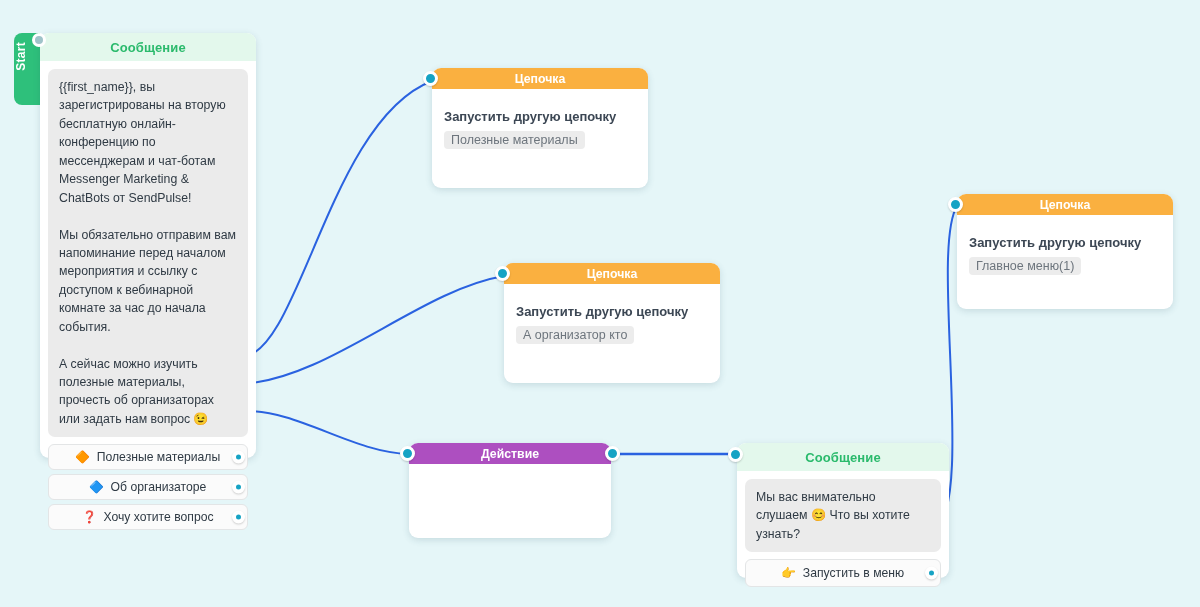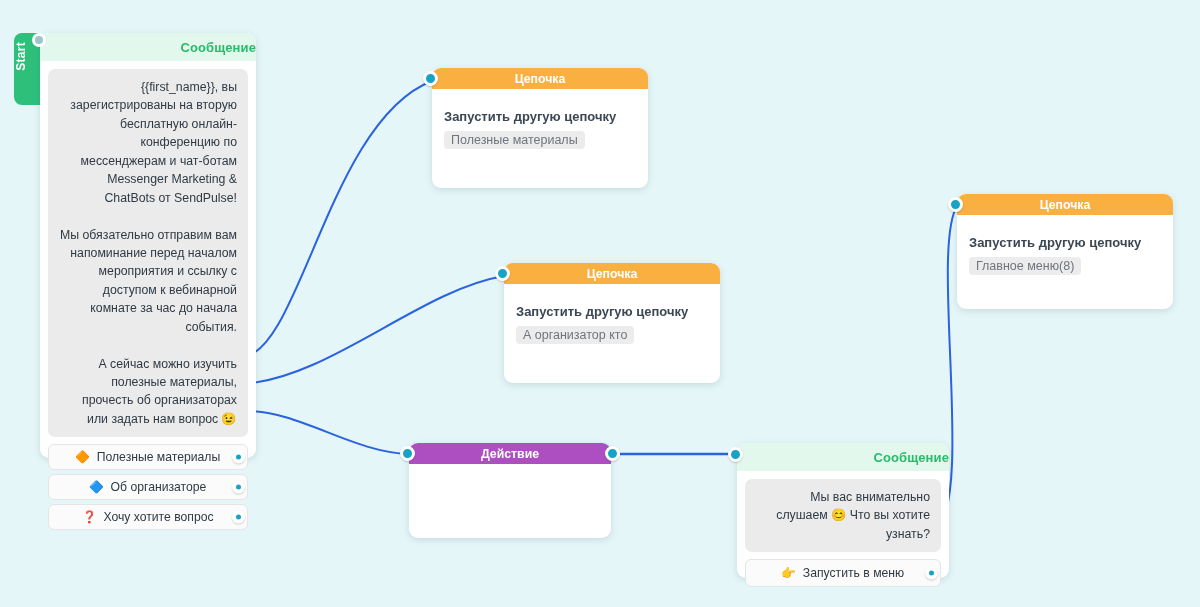--- a/index.html
+++ b/index.html
@@ -12,22 +12,22 @@
     position:relative;
   }
   #canvas { position:absolute; inset:0; }
   #edges { position:absolute; left:0; top:0; width:1200px; height:607px; pointer-events:none; z-index:1; }
 
   .node { position:absolute; z-index:2; background:#ffffff; border-radius:9px;
           box-shadow:0 2px 7px rgba(40,80,100,.16); }
 
   
   .msg-head { background:#e3f8ec; color:#2aba6c; font-weight:bold; font-size:13px;
-              text-align:right; padding:7px 0 6px; border-radius:9px 9px 0 0; letter-spacing:.1px; }
-  .msg-body { padding:8px 8px 10px;text-align:right; }
+              text-align:center; padding:7px 0 6px; border-radius:9px 9px 0 0; letter-spacing:.1px; }
+  .msg-body { padding:8px 8px 10px; }
   .bubble { background:#ebebeb; color:#2f3a44; font-size:12.3px; line-height:1.5;
             border-radius:7px; padding:9px 11px; white-space:pre-wrap; }
   .btn-list { margin-top:7px; display:flex; flex-direction:column; gap:4px; }
   .qbtn { position:relative; background:#fbfbfb; border:1px solid #e3e5e6; border-radius:6px;
           height:26px; display:flex; align-items:center; justify-content:center; gap:6px;
           font-size:12.2px; color:#2f3a44; }
   .qbtn .emo { font-size:12px; line-height:1; }
 
   
   .bar { height:21px; border-radius:9px 9px 0 0; color:#fff; font-weight:bold;
@@ -126,21 +126,21 @@
       <div class="card-title">Запустить другую цепочку</div>
       <div class="chip">А организатор кто</div>
     </div>
   </div>
 
   <div class="node" style="left:957px; top:194px; width:216px; height:115px;">
     <div class="dot left"></div>
     <div class="bar orange">Цепочка</div>
     <div class="card-body">
       <div class="card-title">Запустить другую цепочку</div>
-      <div class="chip">Главное меню(8)</div>
+      <div class="chip">Главное меню(1)</div>
     </div>
   </div>
 
   <div class="node" style="left:409px; top:443px; width:202px; height:95px;">
     <div class="dot left"></div>
     <div class="dot right"></div>
     <div class="bar purple">Действие</div>
   </div>
 
   <div class="node" style="left:737px; top:443px; width:212px; height:135px;">

